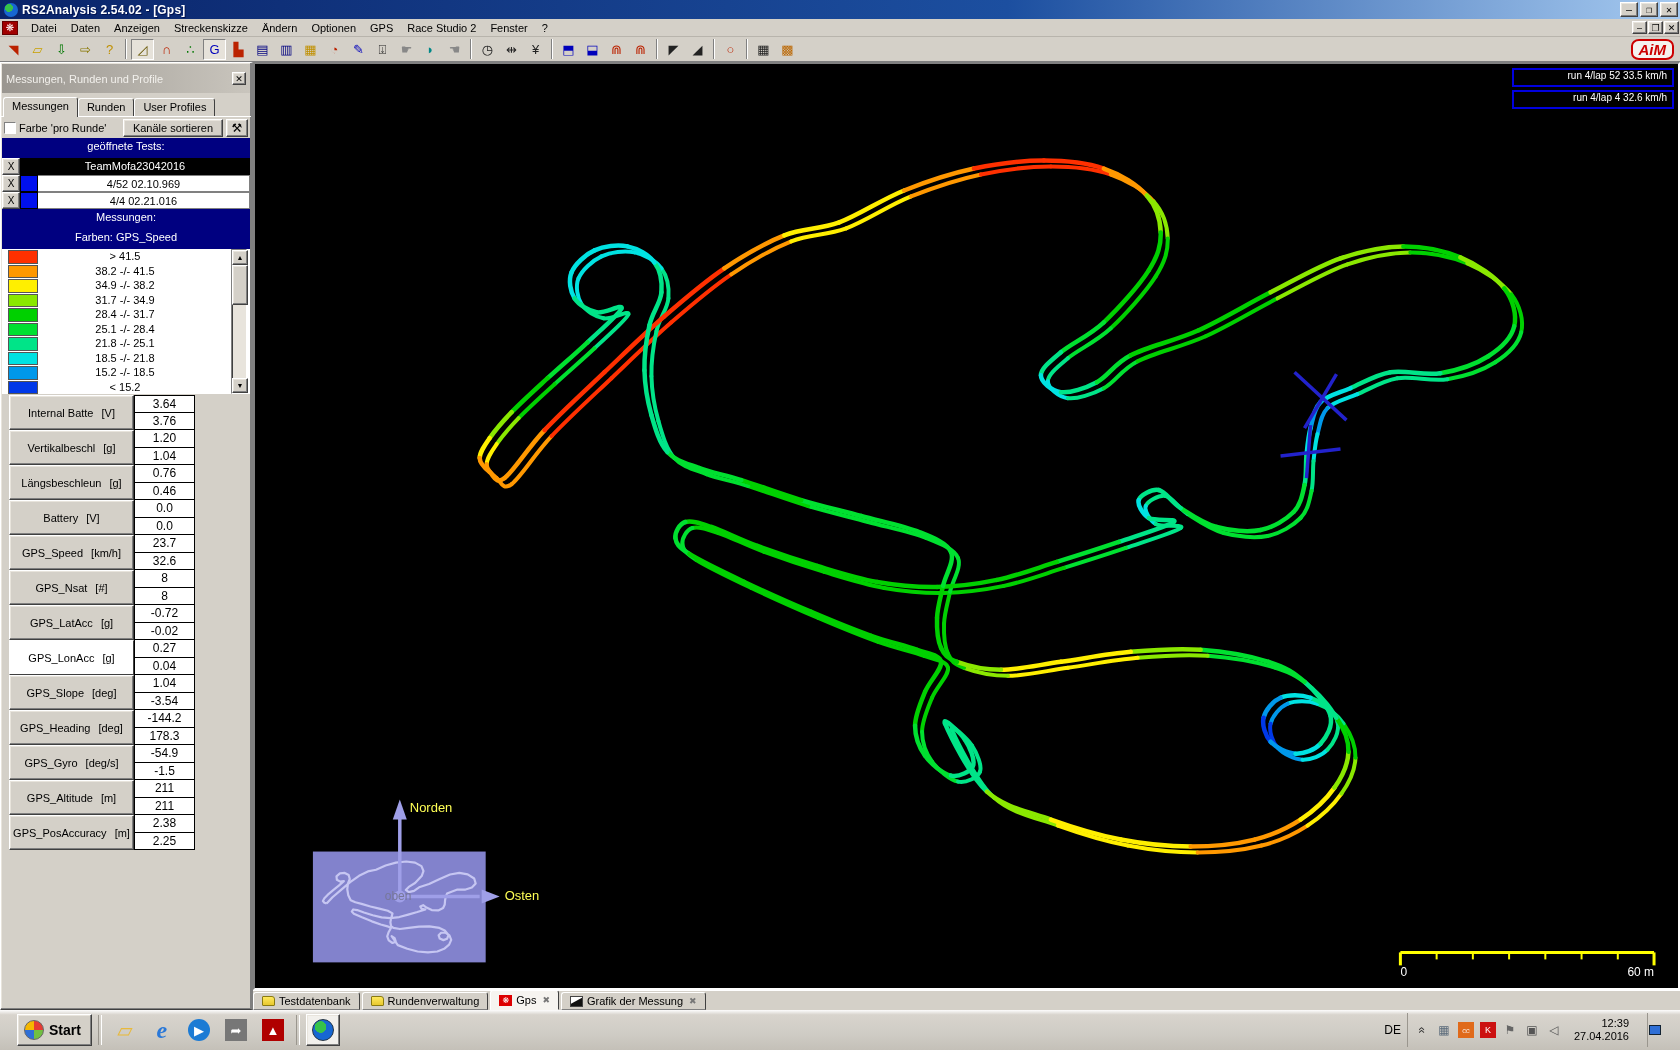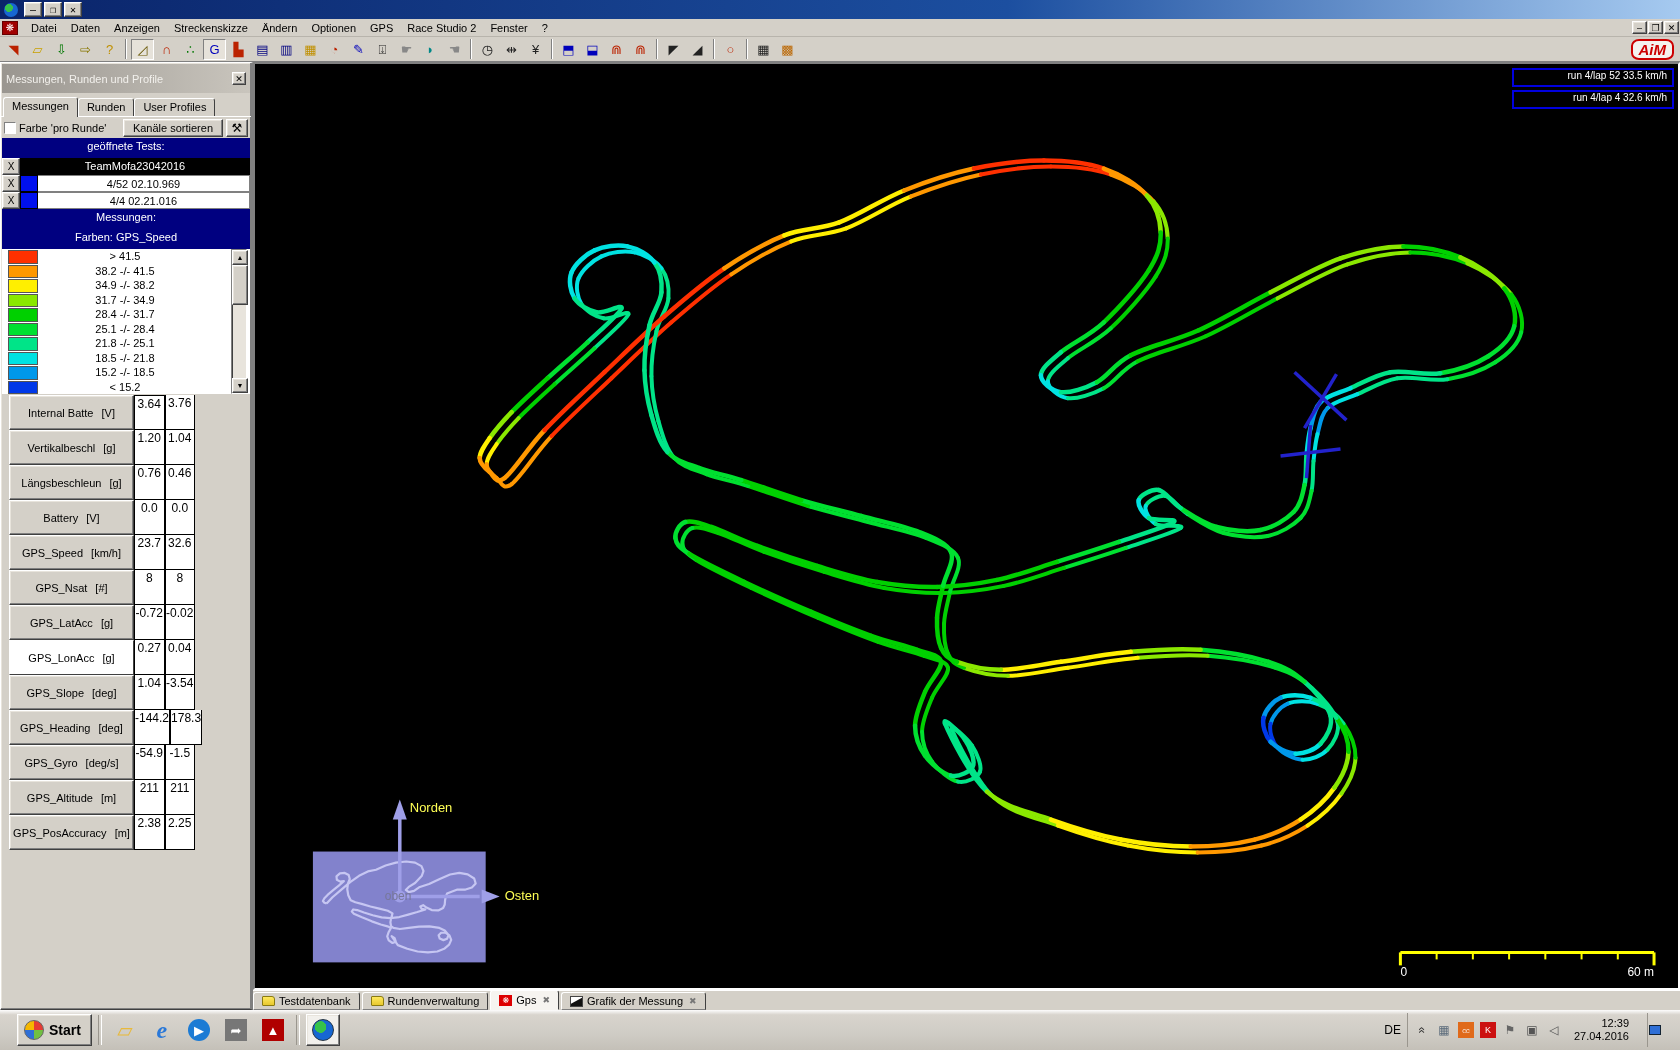--- a/index.html
+++ b/index.html
@@ -79,21 +79,21 @@
   #leg-scroll { position:absolute; right:3px; top:0; bottom:0; width:16px; background:#e8e4dc; }
   .scr-btn { position:absolute; left:0; width:16px; height:15px; font-size:7px; display:flex;
     align-items:center; justify-content:center; }
 
   
   #chan-table { position:relative; margin-left:8px; margin-top:1px; width:186px; background:#ffffff; z-index:3; }
   .chan-row { display:flex; height:35px; }
   .chan-btn { width:125px; flex:0 0 auto; display:flex; align-items:center; justify-content:center;
     gap:8px; font-size:11px; }
   .chan-btn.selected { background:#fff; box-shadow:none; }
-  .chan-vals { width:61px; display:flex; }
+  .chan-vals { width:61px; display:flex; flex-direction:column; }
   .chan-val { flex:1; background:#fff; border:1px solid #000; border-top:none; text-align:center;
     font-size:12px; line-height:16px; }
   .chan-row:first-child .chan-val:first-child { border-top:1px solid #000; }
 
   
   #gps-view { flex:1; position:relative; background:#000;
     border:2px solid; border-color:#808080 #fff #fff #808080; overflow:hidden; }
   #run-labels { position:absolute; top:4px; right:4px; display:flex; flex-direction:column; gap:3px; z-index:5; }
   .run-label { width:162px; height:19px; border:2px solid #0000dd; background:#000; color:#fff;
     font-size:10px; text-align:right; padding:0 5px 0 0; }
@@ -130,20 +130,21 @@
     font-size:12px; line-height:1; }
   #clock { text-align:right; font-size:11px; line-height:13px; padding:0 6px; }
   #show-desktop { width:14px; height:34px; border-left:1px solid #9a968e; display:flex; align-items:center; justify-content:center; }
   #show-desktop .mon { width:12px; height:10px; background:#2f6fd6; border:1px solid #123; }
 </style>
 </head>
 <body>
 
 <div id="titlebar">
   <div id="title-icon"></div>
+  <div id="title-text">RS2Analysis 2.54.02 - [Gps]</div>
   <div class="winbtn raised">–</div>
   <div class="winbtn raised">❐</div>
   <div class="winbtn raised">✕</div>
 </div>
 
 <div id="menubar">
   <div id="mdi-icon">❋</div>
   <div id="menu-items" style="display: flex;">
       <div class="menu-item">Datei</div>
       <div class="menu-item">Daten</div>

